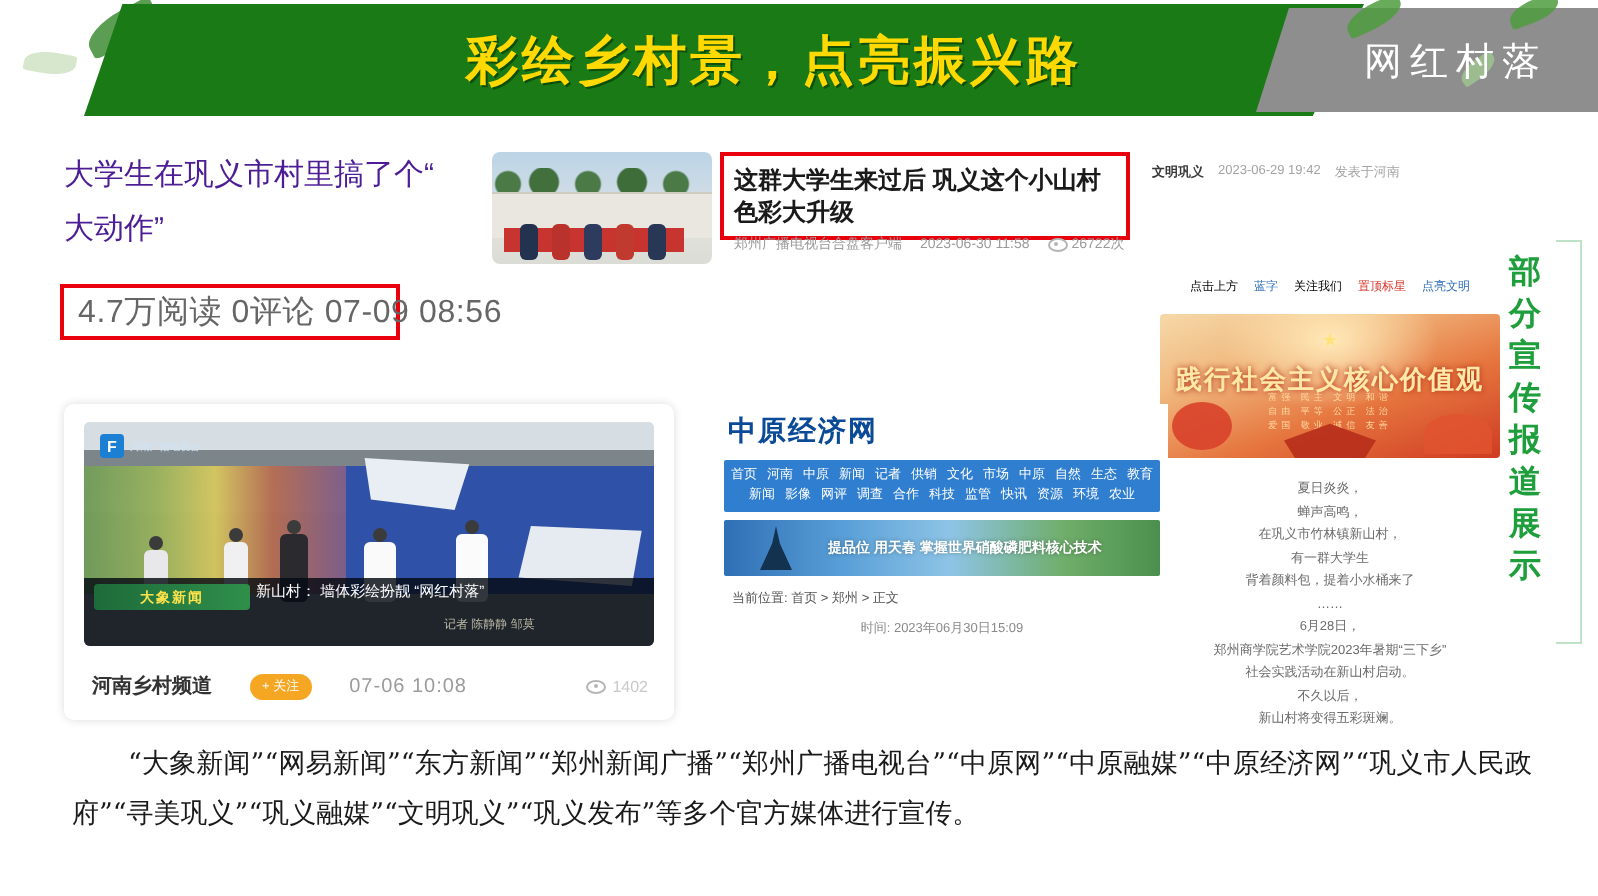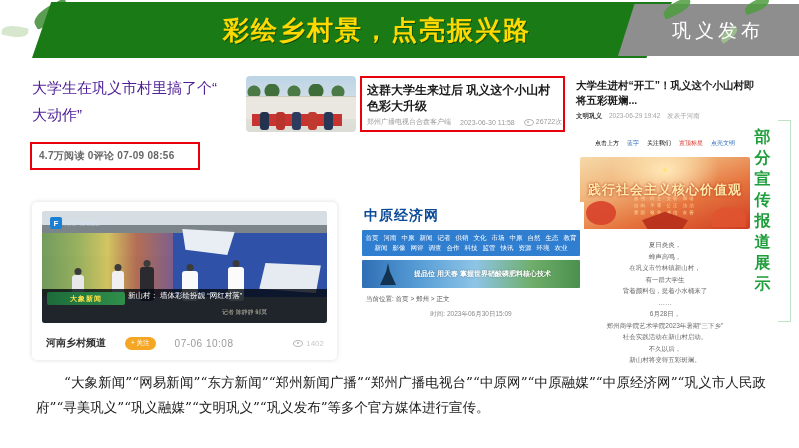--- a/index.html
+++ b/index.html
@@ -6,21 +6,21 @@
   html,body{margin:0;padding:0;}
   body{
     width:799px;height:448px;overflow:hidden;
     background:#ffffff;
     font-family:"Liberation Sans","DejaVu Sans",sans-serif;
     position:relative;
   }
   .slide{position:absolute;inset:0;background:#fff;}
 
   
-  .header{position:absolute;left:2px;top:0;width:674px;height:62px;}
+  .header{position:absolute;left:12px;top:0;width:674px;height:62px;}
   .hdr-green{
     position:absolute;left:30px;top:2px;width:640px;height:56px;
     background:#1a7a16;
     clip-path:polygon(3% 0%, 100% 0%, 96% 100%, 0% 100%);
   }
   .hdr-gray{
     position:absolute;left:616px;top:4px;width:183px;height:52px;
     background:#8e8e8e;
     clip-path:polygon(9% 0%, 100% 0%, 100% 100%, 0% 100%);
   }
@@ -44,39 +44,39 @@
   .leaf.l4{left:742px;top:0px;width:26px;height:11px;transform:rotate(-20deg);background:#4e9c3e;}
   .leaf.l5{left:717px;top:30px;width:20px;height:9px;transform:rotate(-35deg);background:#9fc48f;}
 
   
   .lead{position:absolute;left:32px;top:74px;width:215px;}
   .lead-line{color:#4c1d95;font-size:15px;font-weight:normal;line-height:27px;white-space:nowrap;}
   .lead-stats{
     position:absolute;left:30px;top:142px;width:170px;height:28px;
     border:2px solid #e8000d;background:#fff;
     display:flex;align-items:center;padding-left:7px;box-sizing:border-box;
-    color:#666;font-size:10px;letter-spacing:.3px;white-space:nowrap;font-weight:bold;
+    color:#666;font-size:16px;letter-spacing:.3px;white-space:nowrap;
   }
 
   
   .card-mid{position:absolute;left:246px;top:76px;width:110px;height:56px;border-radius:4px;overflow:hidden;}
   .card-mid .ph{position:absolute;inset:0;background:linear-gradient(#bcd4e6 0%,#cfdce6 38%,#e7e7e3 39%,#dcdcd6 100%);}
   .card-mid .trees{position:absolute;left:0;top:8px;width:110px;height:12px;background:
       radial-gradient(circle at 8px 8px,#4b7a46 6px,transparent 7px),
       radial-gradient(circle at 26px 7px,#41703d 7px,transparent 8px),
       radial-gradient(circle at 48px 8px,#4b7a46 6px,transparent 7px),
       radial-gradient(circle at 70px 7px,#3e6d3a 7px,transparent 8px),
       radial-gradient(circle at 92px 8px,#4b7a46 6px,transparent 7px);}
   .card-mid .wall{position:absolute;left:0;top:20px;width:110px;height:22px;background:#e9e7e0;border-top:1px solid #cfcbbf;}
   .card-mid .fig{position:absolute;bottom:2px;width:9px;height:18px;border-radius:3px;}
   .card-mid .red{position:absolute;left:6px;bottom:6px;width:96px;height:12px;
     background:repeating-linear-gradient(90deg,#c4211c 0 10px,transparent 10px 16px);opacity:.9;}
 
   .card-mid-txt{
-    position:absolute;left:360px;top:76px;width:205px;height:56px;
+    position:absolute;left:360px;top:76px;width:205px;height:44px;
     border:2px solid #e8000d;box-sizing:border-box;padding:4px 5px 0 5px;background:#fff;
   }
   .cmt-h{color:#1a1a1a;font-size:12px;font-weight:bold;line-height:16px;}
   .cmt-meta{margin-top:3px;color:#9a9a9a;font-size:7px;display:flex;gap:9px;align-items:center;white-space:nowrap;}
   .eye{display:inline-block;width:8px;height:5px;border:1px solid #b5b5b5;border-radius:50% 50%;position:relative;}
   .eye::after{content:"";position:absolute;left:2.5px;top:1px;width:2px;height:2px;border-radius:50%;background:#b5b5b5;}
 
   
   .card-right{position:absolute;left:576px;top:78px;width:180px;}
   .cr-h{color:#1a1a1a;font-size:10.5px;font-weight:bold;line-height:15px;}
@@ -171,21 +171,21 @@
 
   <div class="header">
     <div class="leaf l1"></div>
     <div class="leaf l2"></div>
     <div class="hdr-green"></div>
     <div class="hdr-gray"></div>
     <div class="leaf l3"></div>
     <div class="leaf l4"></div>
     <div class="leaf l5"></div>
     <div class="hdr-title">彩绘乡村景，点亮振兴路</div>
-    <div class="hdr-sub">巩义发布</div>
+    <div class="hdr-sub">网红村落</div>
   </div>
 
   <div class="lead">
     <div class="lead-line">大学生在巩义市村里搞了个“</div>
     <div class="lead-line">大动作”</div>
   </div>
   <div class="lead-stats">4.7万阅读  0评论  07-09 08:56</div>
 
   <div class="card-mid">
     <div class="ph"></div>
@@ -205,21 +205,20 @@
       <span>郑州广播电视台合盘客户端</span>
       <span>2023-06-30 11:58</span>
       <span style="display:flex;align-items:center;gap:2px;">
         <span class="eye"></span>
         <span>26722次</span>
       </span>
     </div>
   </div>
 
   <div class="card-right">
-    <div class="cr-h">大学生进村“开工”！巩义这个小山村即将五彩斑斓...</div>
     <div class="cr-meta">
       <b>文明巩义</b>
       <span>2023-06-29 19:42</span>
       <span>发表于河南</span>
     </div>
   </div>
 
   <div class="wechat">
     <div class="wx-top">
       <span>点击上方</span>

